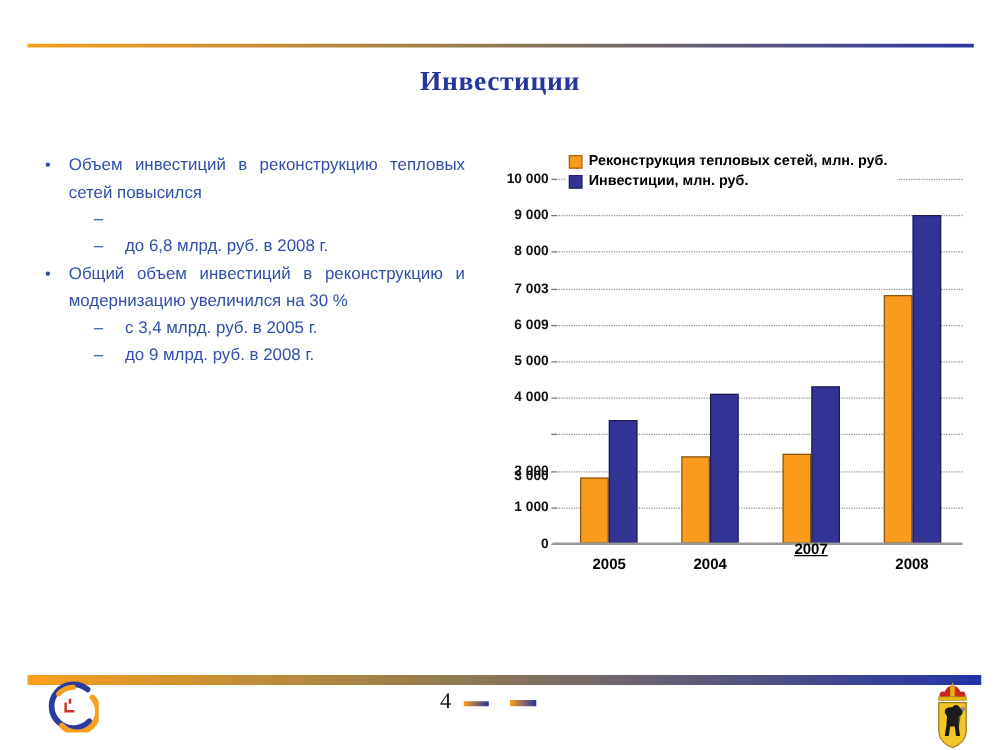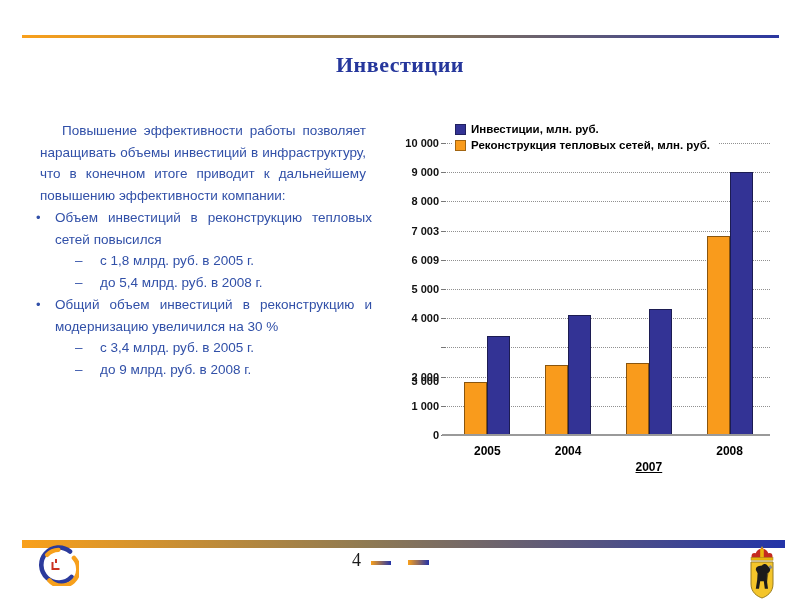--- a/index.html
+++ b/index.html
@@ -58,33 +58,31 @@
 </head>
 <body>
 
 <div class="slide">
 
   <div class="top-rule"></div>
 
   <div class="slide-title">Инвестиции</div>
 
   <div class="text-col">
-    <p class="lead">Повышение эффективности работы позволяет наращивать объемы инвестиций в инфраструктуру, что в конечном итоге приводит к дальнейшему повышению эффективности компании:</p>
     <div>
         <div class="bullet-item">
           <div class="bullet-marker">•</div>
           <div class="bullet-text">Объем инвестиций в реконструкцию тепловых сетей повысился</div>
         </div>
         <div class="sub-item">
           <div class="sub-marker">–</div>
-          <div class="sub-text">с 1,8 млрд. руб. в 2005 г.</div>
         </div>
         <div class="sub-item">
           <div class="sub-marker">–</div>
-          <div class="sub-text">до 5,4 млрд. руб. в 2008 г.</div>
+          <div class="sub-text">до 6,8 млрд. руб. в 2008 г.</div>
         </div>
         <div class="bullet-item">
           <div class="bullet-marker">•</div>
           <div class="bullet-text">Общий объем инвестиций в реконструкцию и модернизацию увеличился на 30 %</div>
         </div>
         <div class="sub-item">
           <div class="sub-marker">–</div>
           <div class="sub-text">с 3,4 млрд. руб. в 2005 г.</div>
         </div>
         <div class="sub-item">
@@ -122,42 +120,42 @@
         <div class="bar" style="left: 98.125px; height: 70.08px; background: rgb(249, 155, 28);"></div>
         <div class="bar" style="left: 121.125px; height: 119.72px; background: rgb(51, 51, 149);"></div>
         <div class="bar" style="left: 178.875px; height: 71.54px; background: rgb(249, 155, 28);"></div>
         <div class="bar" style="left: 201.875px; height: 125.56px; background: rgb(51, 51, 149);"></div>
         <div class="bar" style="left: 259.625px; height: 198.56px; background: rgb(249, 155, 28);"></div>
         <div class="bar" style="left: 282.625px; height: 262.8px; background: rgb(51, 51, 149);"></div>
         <div class="baseline"></div>
     </div>
     <div class="legend">
       <div class="legend-row">
+        <span class="legend-swatch" style="background: rgb(249, 155, 28);"></span>
+        <span class="legend-label">Реконструкция тепловых сетей, млн. руб.</span>
+      </div>
+      <div class="legend-row">
         <span class="legend-swatch" style="background: rgb(51, 51, 149);"></span>
         <span class="legend-label">Инвестиции, млн. руб.</span>
-      </div>
-      <div class="legend-row">
-        <span class="legend-swatch" style="background: rgb(249, 155, 28);"></span>
-        <span class="legend-label">Реконструкция тепловых сетей, млн. руб.</span>
       </div>
     </div>
   <div class="ylabel" style="top: 313px;">0</div>
       <div class="ylabel" style="top: 283.8px;">1 000</div>
       <div class="ylabel" style="top: 254.6px;">2 000</div>
       <div class="ylabel" style="top: 225.4px; margin-top: 34px;">3 000</div>
       <div class="ylabel" style="top: 196.2px;">4 000</div>
       <div class="ylabel" style="top: 167px;">5 000</div>
       <div class="ylabel" style="top: 137.8px;">6 009</div>
       <div class="ylabel" style="top: 108.6px;">7 003</div>
       <div class="ylabel" style="top: 79.4px;">8 000</div>
       <div class="ylabel" style="top: 50.2px;">9 000</div>
       <div class="ylabel" style="top: 21px;">10 000</div>
       <div class="xlabel" style="left: 64.375px; top: 328px;">2005</div>
       <div class="xlabel" style="left: 145.125px; top: 328px;">2004</div>
-      <div class="xlabel" style="left: 225.875px; top: 344px; text-decoration: underline;">2007</div>
+      <div class="xlabel" style="left: 225.875px; top: 316px; text-decoration: underline;">2007</div>
       <div class="xlabel" style="left: 306.625px; top: 328px;">2008</div>
     </div>
 
   <div class="footer-rule"></div>
 
   <div class="logo">
     <span>
       <svg width="41" height="41" viewBox="0 0 41 41">
         <circle cx="20.5" cy="20.5" r="19.5" fill="#ffffff"></circle>
         <path d="M32 6.5 A17.5 17.5 0 1 0 33.5 32" fill="none" stroke="#2B3A9C" stroke-width="4.6" stroke-linecap="round"></path>

